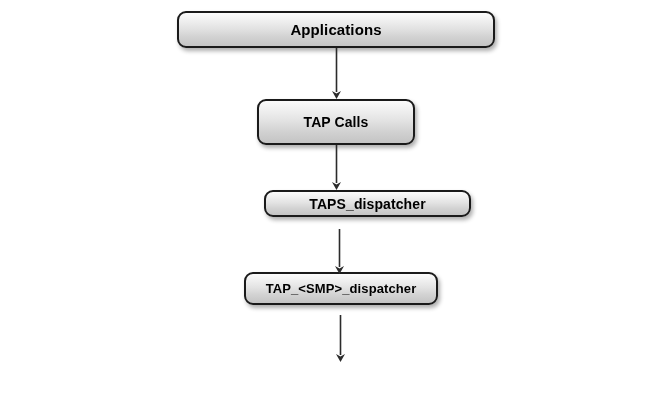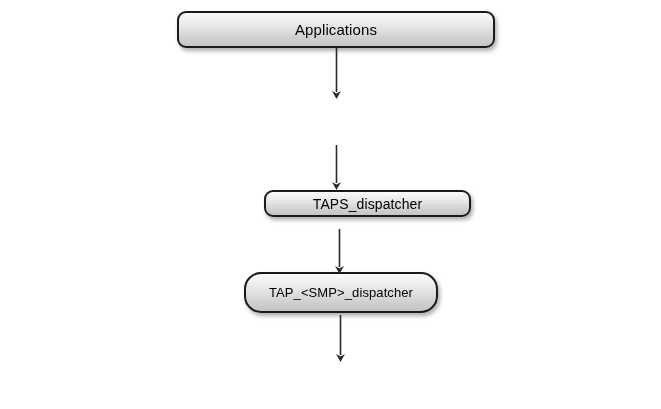--- a/index.html
+++ b/index.html
@@ -28,21 +28,21 @@
         #fbfbfb 0%,
         #f2f2f2 18%,
         #e2e2e2 48%,
         #d2d2d2 72%,
         #c4c4c4 100%);
     box-shadow: 2px 3px 4px rgba(0,0,0,0.32);
     display: flex;
     align-items: center;
     justify-content: center;
     color: #000000;
-    font-weight: normal;
+    font-weight: bold;
     letter-spacing: 0.1px;
     white-space: nowrap;
   }
   .node-label {
     display: block;
     line-height: 1;
   }
   .connector {
     position: absolute;
   }
@@ -53,26 +53,29 @@
 </style>
 </head>
 <body>
 
 <div id="canvas" style="background: rgb(255, 255, 255);">
 
   <div class="node" style="left: 177px; top: 11px; width: 318px; height: 37px; font-size: 15px; border-color: rgb(26, 26, 26); color: rgb(0, 0, 0);">
     <span class="node-label">Applications</span>
   </div>
 
+  <div class="node" style="left: 257px; top: 99px; width: 158px; height: 46px; font-size: 14px; border-color: rgb(26, 26, 26); color: rgb(0, 0, 0);">
+    <span class="node-label">TAP Calls</span>
+  </div>
 
   <div class="node" style="left: 236px; top: 190px; width: 207px; height: 27px; font-size: 14px; border-color: rgb(26, 26, 26); color: rgb(0, 0, 0); margin-left: 28px;">
     <span class="node-label">TAPS_dispatcher</span>
   </div>
 
-  <div class="node" style="left: 244px; top: 272px; width: 194px; height: 41px; font-size: 13px; border-color: rgb(26, 26, 26); color: rgb(0, 0, 0); border-radius: 17px;">
+  <div class="node" style="left: 244px; top: 272px; width: 194px; height: 33px; font-size: 13px; border-color: rgb(26, 26, 26); color: rgb(0, 0, 0);">
     <span class="node-label">TAP_&lt;SMP&gt;_dispatcher</span>
   </div>
 
 
   <div class="connector" style="left: 329.5px; top: 48px; width: 13px; height: 51px;">
       <svg width="13" height="51" viewBox="0 0 13 51">
         <line x1="6.5" y1="0" x2="6.5" y2="44" stroke="#2b2b2b" stroke-width="1.6"></line>
         <path d="M 2 43 L 6.5 51 L 11 43 L 6.5 45.5 Z" fill="#2b2b2b"></path>
       </svg>
     </div>

